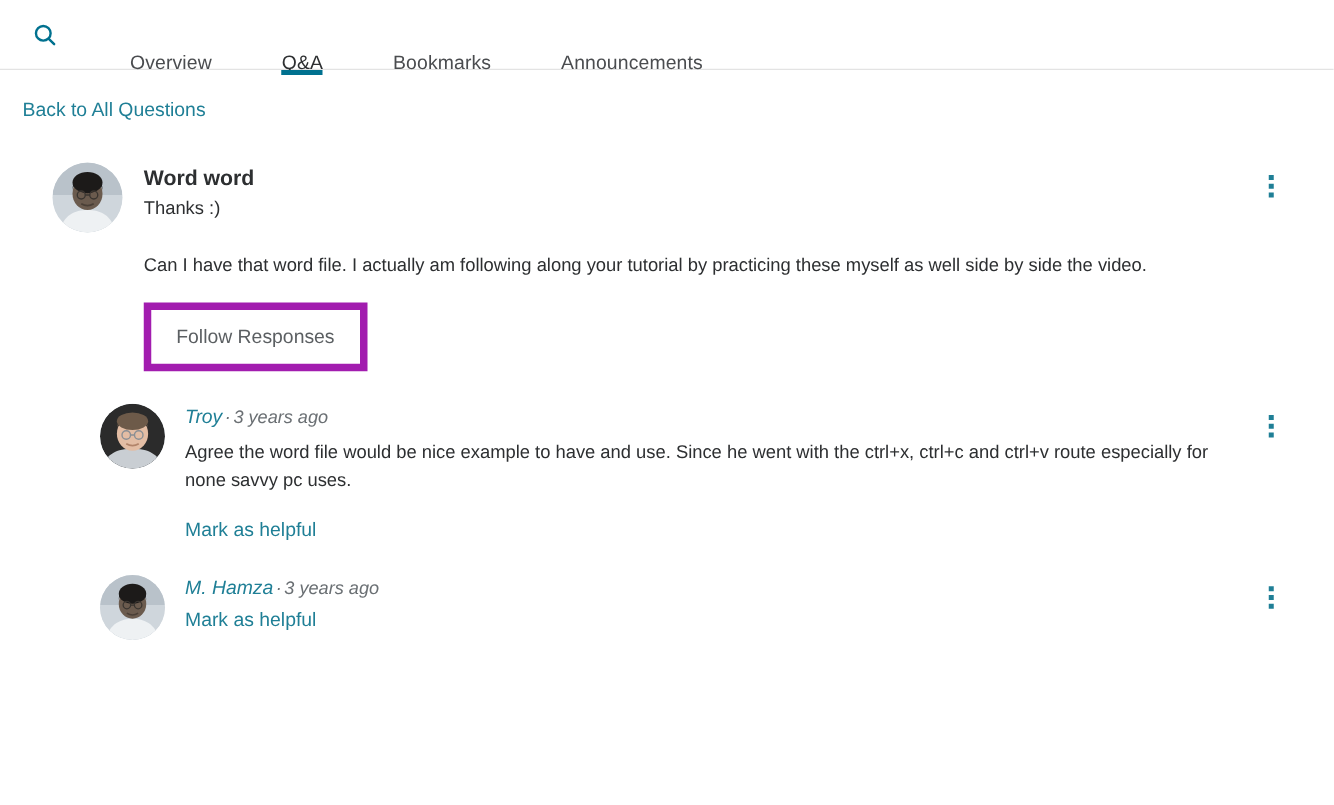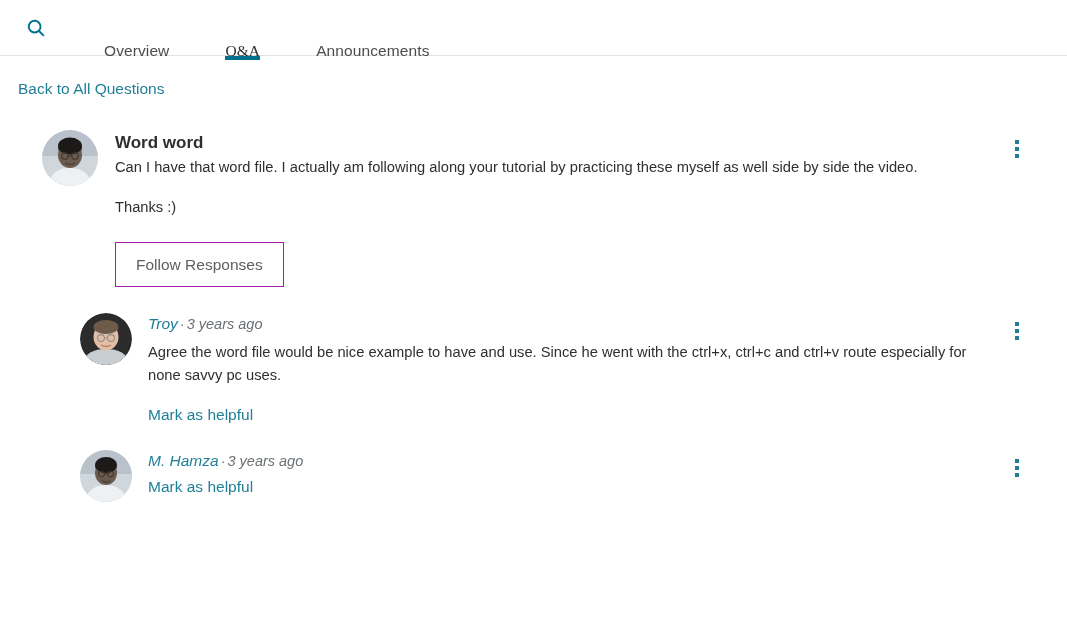--- a/index.html
+++ b/index.html
@@ -45,21 +45,20 @@
     align-items: center;
     padding: 0 28px;
     font-size: 15.5px;
     color: #4a4c4f;
     cursor: pointer;
     white-space: nowrap;
     letter-spacing: 0.1px;
   }
   .tab.active {
     color: #2d2f31;
-    font-family: Liberation Serif, serif;
   }
   .tab.active::after {
     content: "";
     position: absolute;
     left: 28px;
     right: 28px;
     bottom: 0;
     height: 4px;
     background: #00718f;
   }
@@ -124,21 +123,21 @@
     font-size: 14.7px;
     line-height: 1.62;
     color: #2d2f31;
     margin: 0 0 16px 0;
     max-width: 840px;
   }
   .qtext.last { margin-bottom: 22px; }
 
   .follow-btn {
     display: inline-block;
-    border: 1px solid #a21caf;
+    border: 6px solid #a21caf;
     background: #ffffff;
     color: #5b5f62;
     font-family: "Liberation Sans", sans-serif;
     font-size: 15.5px;
     padding: 14px 20px;
     cursor: pointer;
     line-height: 1;
     border-radius: 0;
   }
 
@@ -221,20 +220,23 @@
       <line x1="15.3" y1="15.3" x2="20" y2="20" stroke="#00718f" stroke-width="2.1" stroke-linecap="round"></line>
     </svg>
   </div>
 
   <div class="tabs">
     <div class="tab">
       <span>Overview</span>
     </div>
     <div class="tab active">
       <span>Q&amp;A</span>
+    </div>
+    <div class="tab">
+      <span>Bookmarks</span>
     </div>
     <div class="tab">
       <span>Announcements</span>
     </div>
   </div>
 </div>
 
 
 <a class="back-link">Back to All Questions</a>
 
@@ -262,22 +264,22 @@
           <line x1="26.2" y1="26" x2="29.8" y2="26" stroke="#3a3530" stroke-width="1.1"></line>
           <path d="M23 33 Q28 36 33 33" stroke="#4a3f36" stroke-width="1.4" fill="none"></path>
         </g>
       </svg>
     </div>
 
     <div class="qbody">
       <div class="qtitle">Word word</div>
 
 
+      <p class="qtext last">Thanks :)</p>
       <p class="qtext">Can I have that word file. I actually am following along your tutorial by practicing these myself as well side by side the video.</p>
-      <p class="qtext last">Thanks :)</p>
 
       <button class="follow-btn">Follow Responses</button>
     </div>
 
     <div class="kebab" style="top:8px;">
       <i></i>
       <i></i>
       <i></i>
     </div>
   </div>

